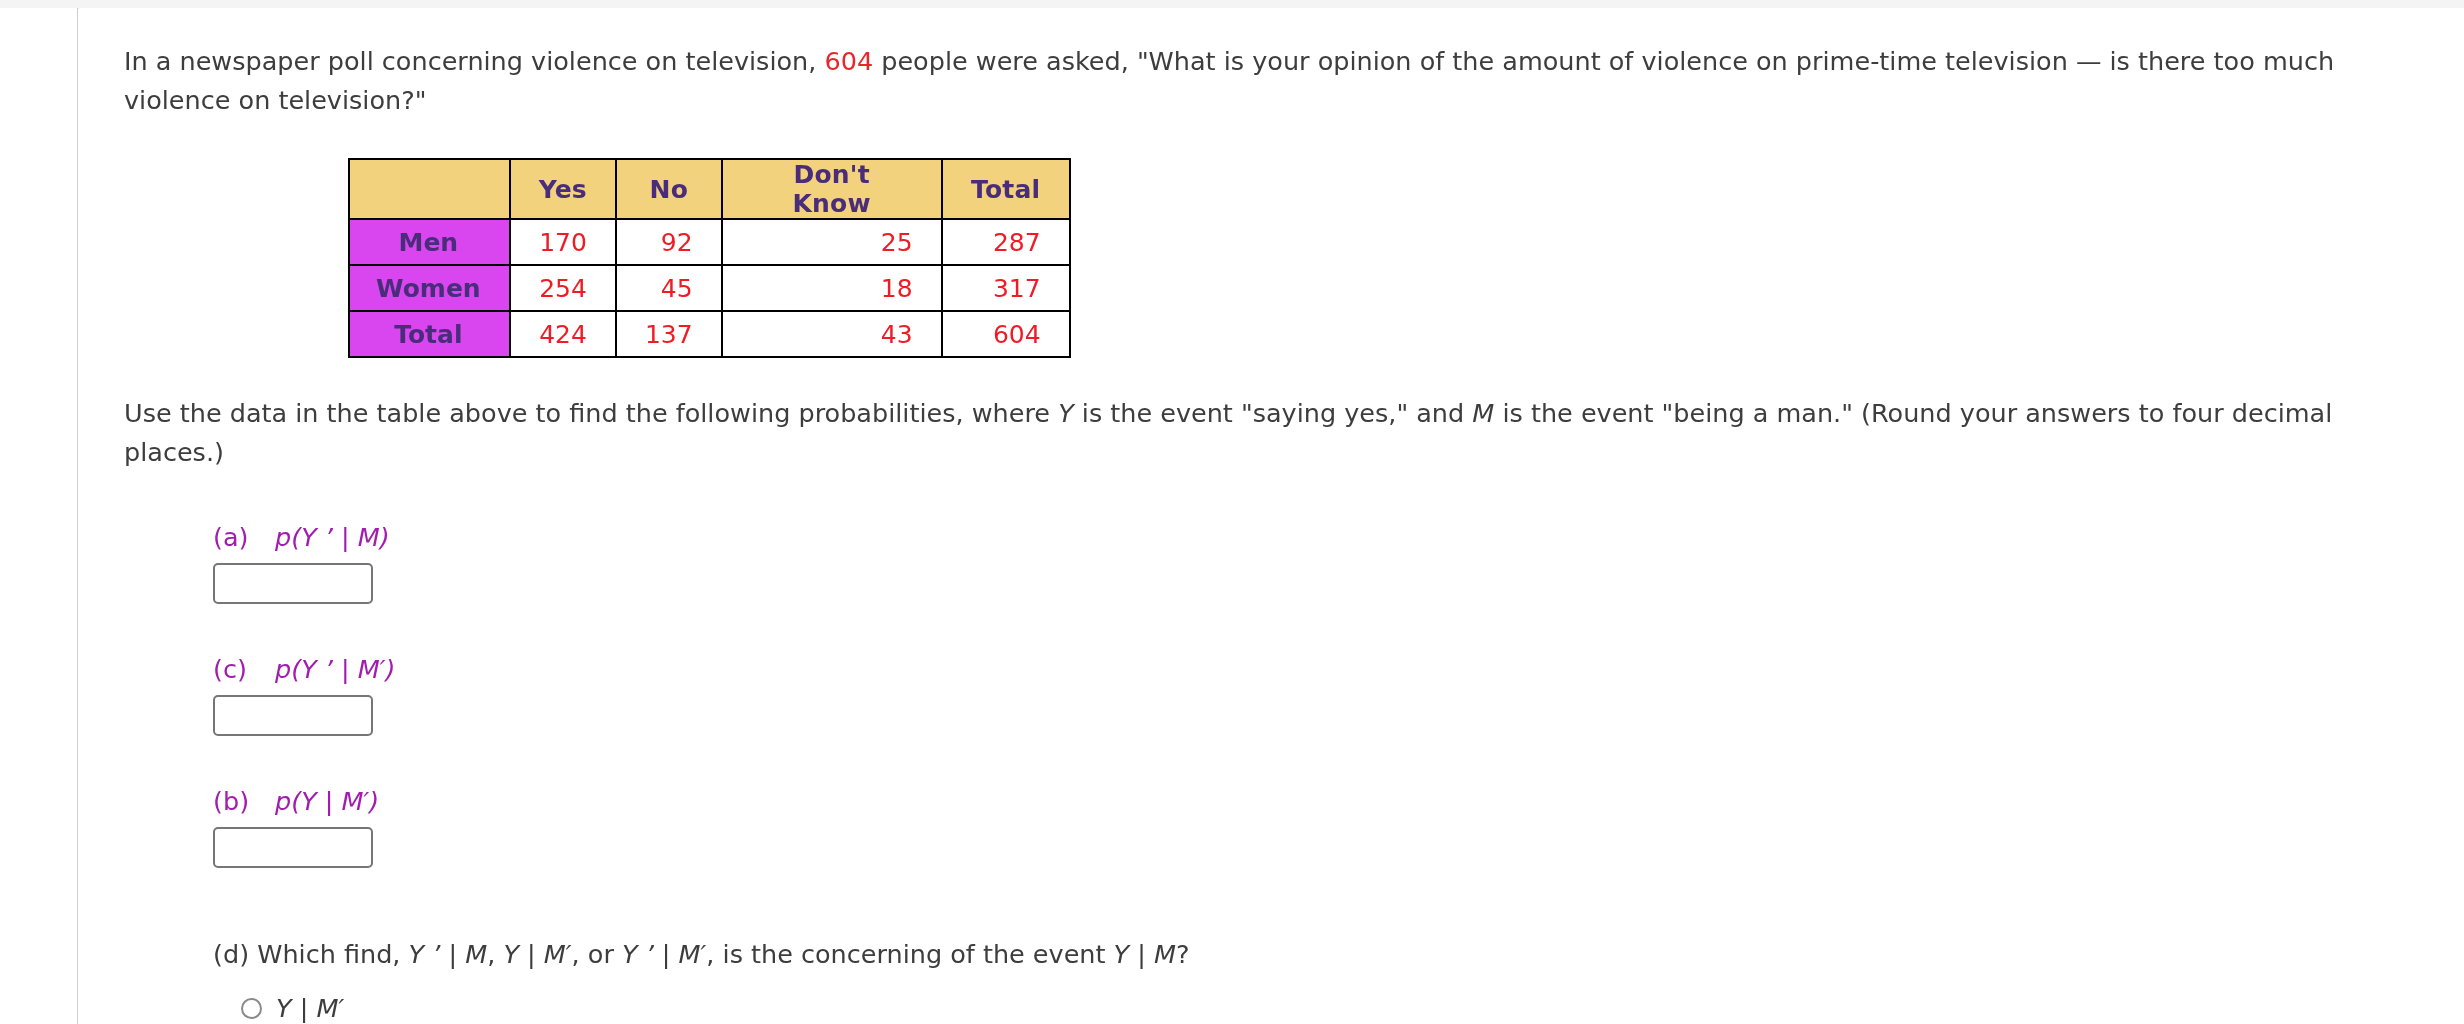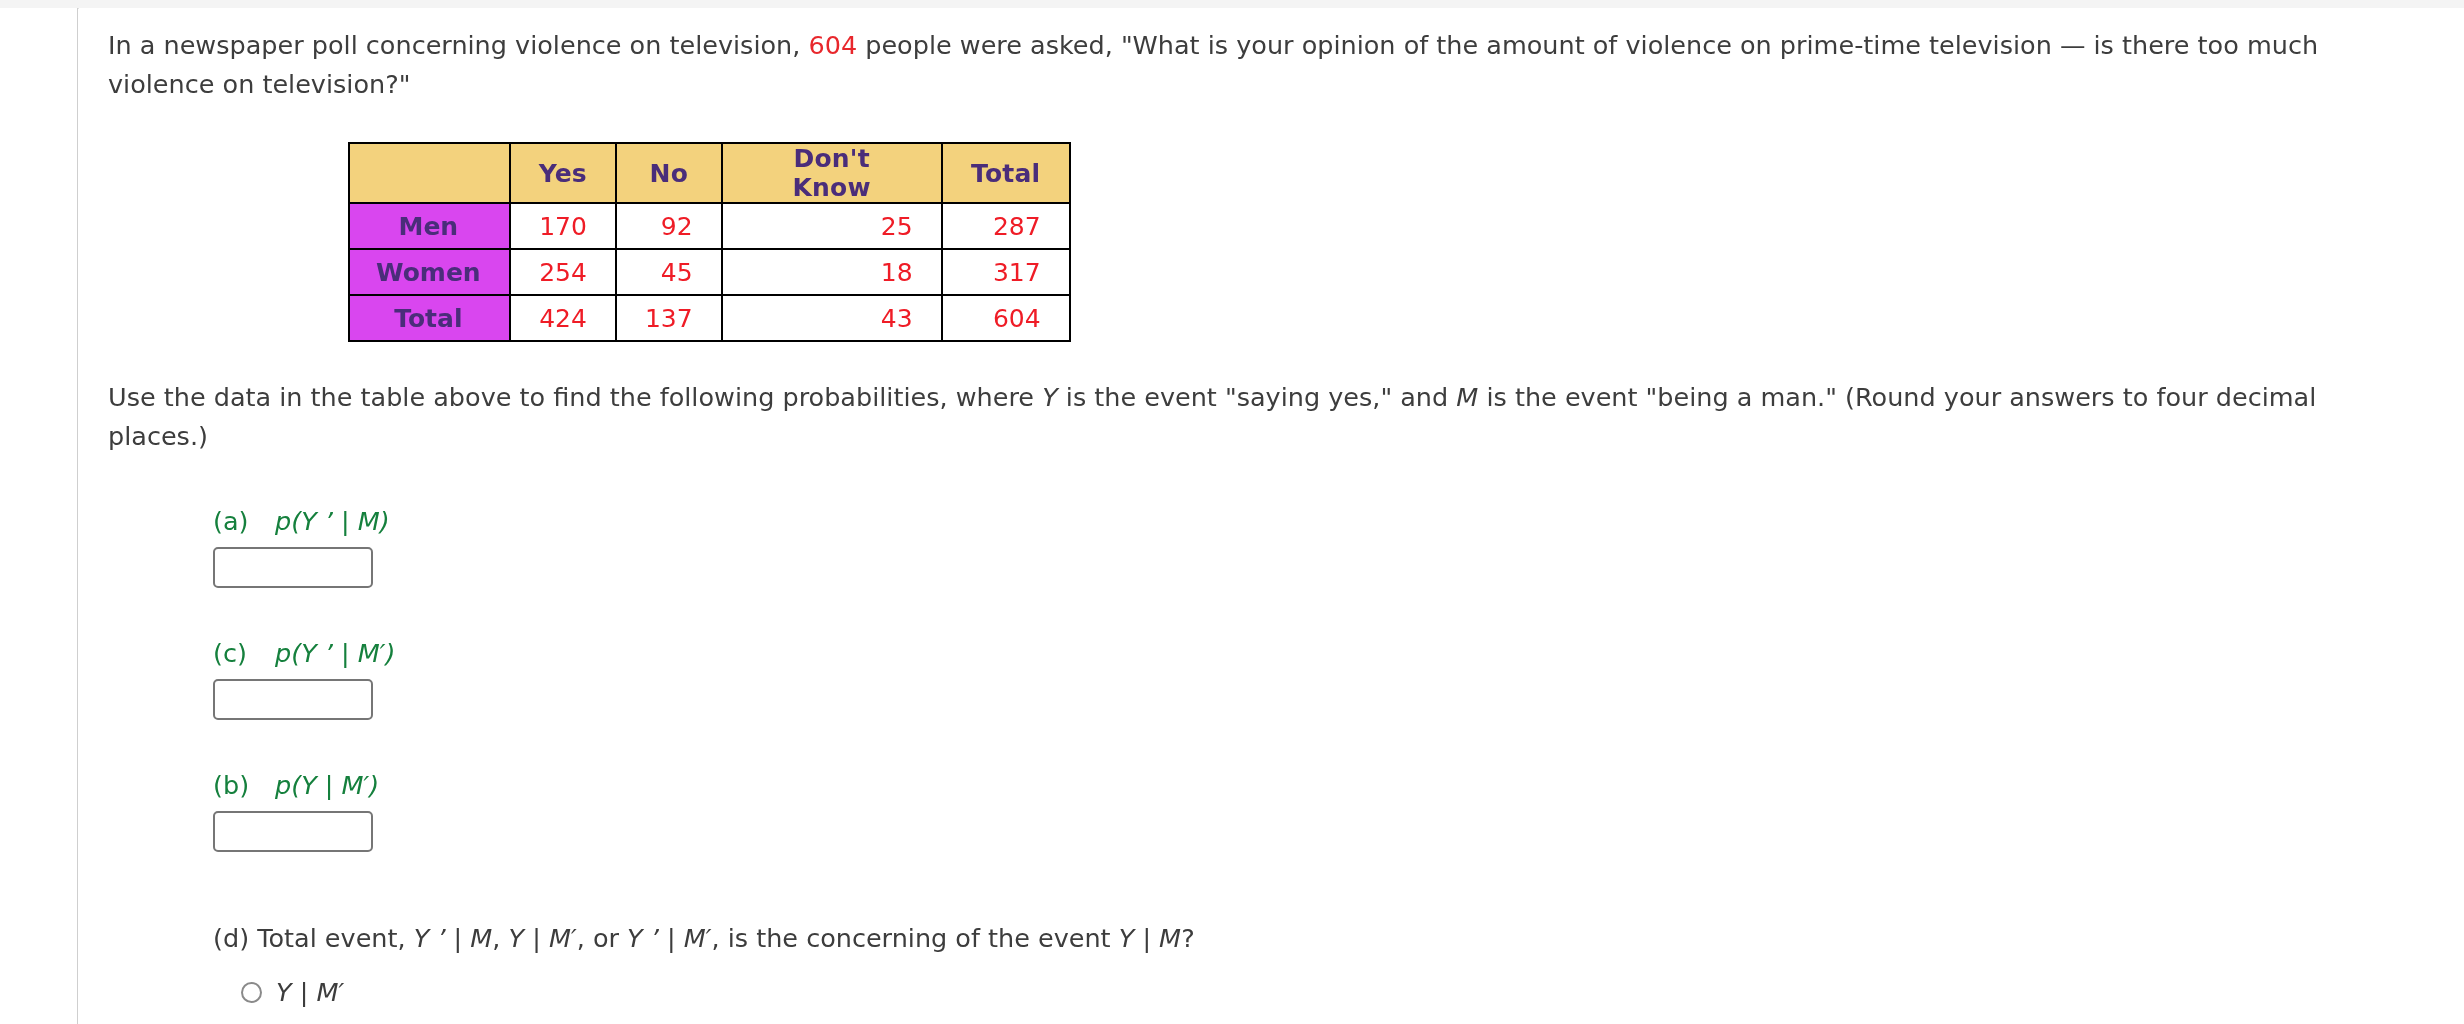--- a/index.html
+++ b/index.html
@@ -42,21 +42,21 @@
     box-sizing: border-box;
     padding: 18px 30px 0 29px;
   }
 
   
   .para {
     font-size: 25.5px;
     line-height: 39px;
     color: #3d3d3d;
     max-width: 2290px;
-    margin: 0;
+    margin: 16px;
   }
   .para-2 { margin-top: 36px; }
   .hl-red { color: #e8272c; }
   .mi { font-style: italic; }
 
   
   .tbl-wrap {
     margin-top: 38px;
     padding-left: 240px;
   }
@@ -96,21 +96,21 @@
   .c-corner { width: 160px; }
   .c-yes    { width: 102px; }
   .c-no     { width: 85px; }
   .c-dk     { width: 220px; }
   .c-tot    { width: 128px; }
 
   
   .qblock { margin-top: 50px; padding-left: 105px; }
   .qlabel {
     font-size: 25.5px;
-    color: #15803d;
+    color: #a21caf;
     line-height: 30px;
     white-space: nowrap;
   }
   .qlabel .letter { display: inline-block; min-width: 62px; }
   .ansbox {
     margin-top: 11px;
     width: 160px;
     height: 41px;
     border: 2px solid #767676;
     border-radius: 5px;
@@ -209,21 +209,21 @@
     <div class="qlabel"><span class="letter">(c)</span><span class="mi">p</span><span class="mi">(Y ’ | M′)</span></div>
     <input class="ansbox" type="text" placeholder="" style="">
   </div>
 
   <div class="qblock">
     <div class="qlabel"><span class="letter">(b)</span><span class="mi">p</span><span class="mi">(Y | M′)</span></div>
     <input class="ansbox" type="text" placeholder="" style="">
   </div>
 
   <div class="dblock">
-    <div class="dprompt"><span>(d)</span><span>&nbsp;</span><span>Total event, </span><span class="mi">Y ’ | M</span><span>, </span><span class="mi">Y | M′</span><span>, or </span><span class="mi">Y ’ | M′</span><span>, is the concerning of the event </span><span class="mi">Y | M</span><span>?</span></div>
+    <div class="dprompt"><span>(d)</span><span>&nbsp;</span><span>Which find, </span><span class="mi">Y ’ | M</span><span>, </span><span class="mi">Y | M′</span><span>, or </span><span class="mi">Y ’ | M′</span><span>, is the concerning of the event </span><span class="mi">Y | M</span><span>?</span></div>
 
     <div class="opt">
       <span class="radio"></span>
       <span class="opt-label mi">Y | M′</span>
     </div>
     <div class="opt">
       <span class="radio"></span>
       <span class="opt-label mi">Y ’ | M′</span>
     </div>
 

